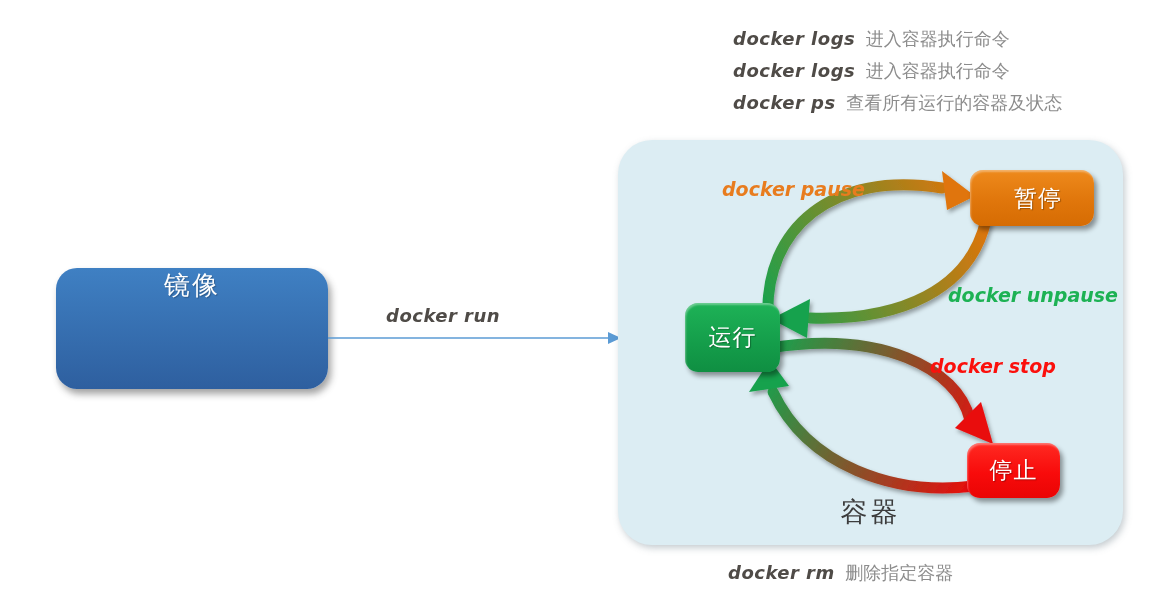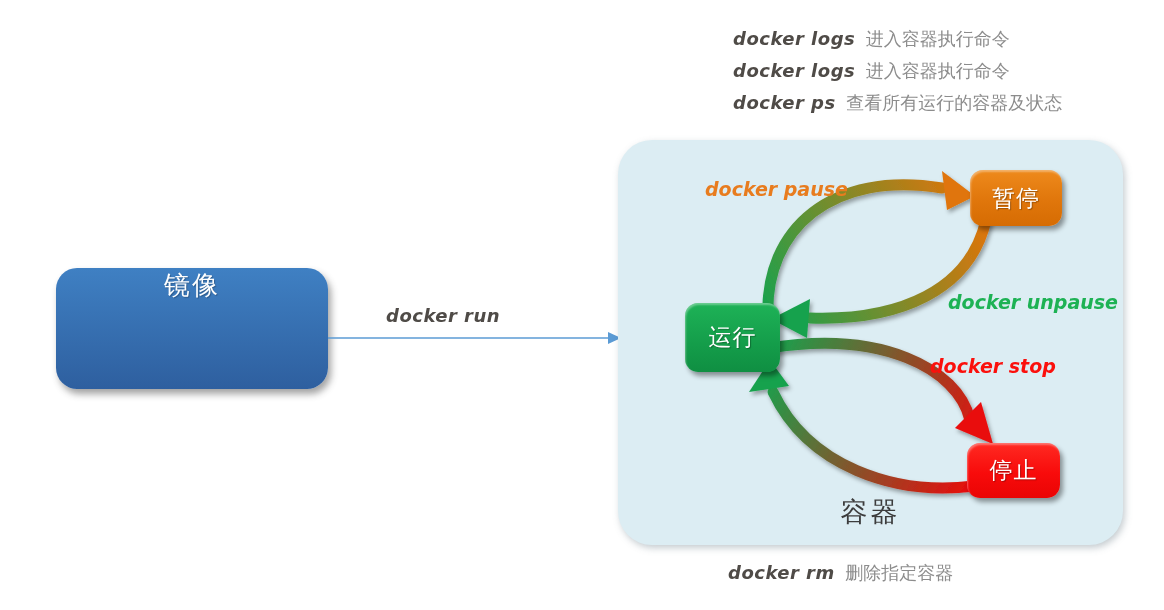--- a/index.html
+++ b/index.html
@@ -57,31 +57,31 @@
     border-radius:13px;
     box-shadow:3px 4px 5px rgba(0,0,0,0.4), inset 1px 2px 2px rgba(255,255,255,0.35);
   }
   .state span{
     color:#ffffff;font-size:23px;letter-spacing:1px;
     font-family:"Liberation Serif",serif;
     text-shadow:1px 1px 1px rgba(0,0,0,0.3);
   }
   .state.running{left:67px;top:163px;width:95px;height:69px;
     background:linear-gradient(180deg,#1eb257 0%,var(--running-green,#149d4a) 60%,#0f8f42 100%);}
-  .state.paused{left:352px;top:30px;width:92px;height:56px;
-    background:linear-gradient(180deg,#ee8a1c 0%,var(--paused-orange,#e0760b) 55%,#d66c03 100%);}
+  .state.paused{left:352px;top:30px;width:112px;height:56px;
+    background:linear-gradient(180deg,#ee8a1c 0%,var(--paused-orange,#e0760b) 55%,#d66c03 100%);padding-left:12px;}
   .state.stopped{left:349px;top:303px;width:93px;height:55px;
     background:linear-gradient(180deg,#ff2a22 0%,var(--stopped-red,#f80b0b) 55%,#ea0404 100%);}
   .t-label{
     position:absolute;white-space:nowrap;
     font-family:"DejaVu Sans",sans-serif;
     font-weight:bold;font-style:italic;font-size:19px;
   }
-  .t-label.pause{left:87px;top:38px;color:var(--label-orange,#e87c1e);}
-  .t-label.unpause{left:330px;top:151px;color:var(--label-green,#1db254);}
+  .t-label.pause{left:104px;top:38px;color:var(--label-orange,#e87c1e);}
+  .t-label.unpause{left:330px;top:144px;color:var(--label-green,#1db254);}
   .t-label.stop{left:312px;top:215px;color:var(--label-red,#fb100c);}
   .t-label.start{left:77px;top:310px;color:var(--label-green,#1db254);}
   .panel-title{
     position:absolute;left:0;right:0;top:354px;text-align:center;
     font-family:Liberation Mono, monospace;
     font-size:27px;color:#3c3c3c;letter-spacing:3px;
   }
   
   .cmd-bottom{position:absolute;left:728px;top:560px;white-space:nowrap;}
 </style>

